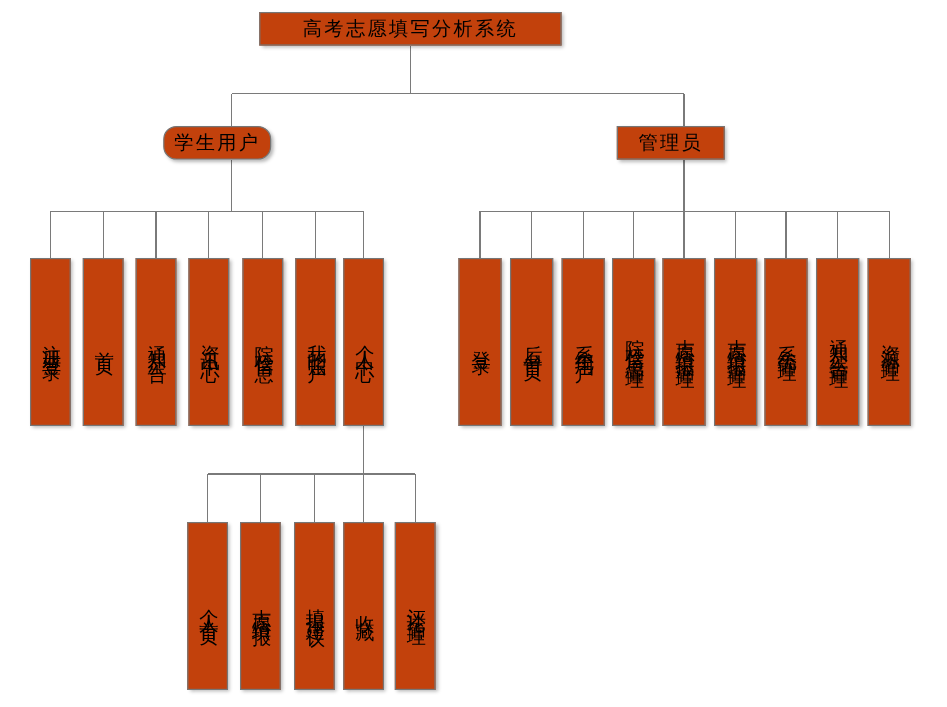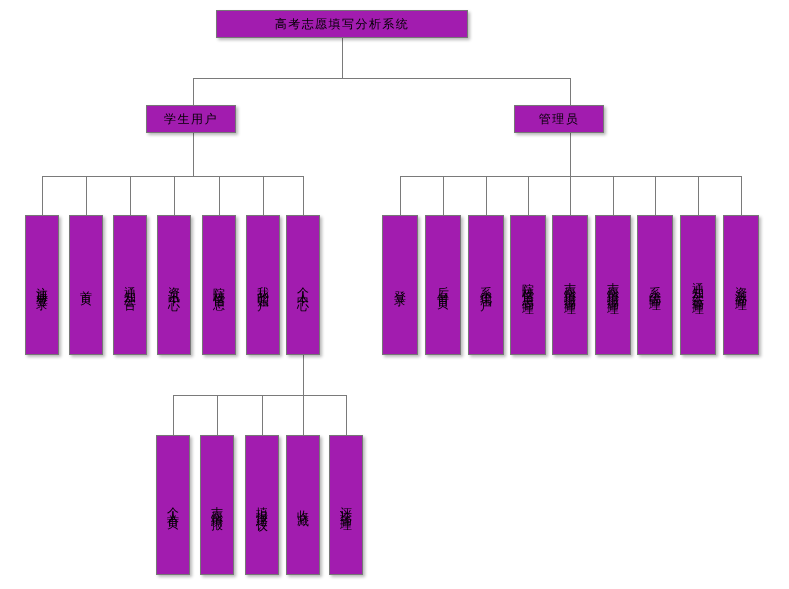--- a/index.html
+++ b/index.html
@@ -8,28 +8,28 @@
     background:#ffffff;
     font-family:"Liberation Serif", serif;
     position:relative;
     overflow:hidden;
   }
   #diagram{position:relative;width:789px;height:589px;}
   svg.connectors{position:absolute;left:0;top:0;width:789px;height:589px;}
   svg.connectors path{stroke:#7a7a7a;stroke-width:1;fill:none;shape-rendering:crispEdges;}
   .node{
     position:absolute;
-    background:#a21caf;
+    background:#c2410c;
     border:1px solid #767676;
     box-shadow:2px 2px 3px rgba(0,0,0,0.28);
     display:flex;
     align-items:center;
     justify-content:center;
     color:#000000;
-    font-size:12px;
+    font-size:16px;
     box-sizing:border-box;
     text-align:center;
   }
   .node .vtext{
     writing-mode:vertical-lr;
     text-orientation:upright;
     letter-spacing:0.34em;
     line-height:1;
     white-space:nowrap;
   }
@@ -57,21 +57,21 @@
 
     <path d="M570,133 V176 M400,176 H741 M400,176 V215 M443,176 V215 M486,176 V215 M528,176 V215 M570,176 V215 M613,176 V215 M655,176 V215 M698,176 V215 M741,176 V215"></path>
 
     <path d="M303,355 V395 M173,395 H346 M173,395 V435 M217,395 V435 M262,395 V435 M303,395 V435 M346,395 V435"></path>
   </svg>
 
   <div class="node lv1">
     <span class="htext">高考志愿填写分析系统</span>
   </div>
 
-  <div class="node lv2" style="left:146px;">
+  <div class="node lv2" style="left:136px;border-radius:11px;">
     <span class="htext">学生用户</span>
   </div>
   <div class="node lv2" style="left:514px;">
     <span class="htext">管理员</span>
   </div>
 
   <div class="node lv3" style="left:25px;">
     <span class="vtext">注册登录</span>
   </div>
   <div class="node lv3" style="left:69px;">

